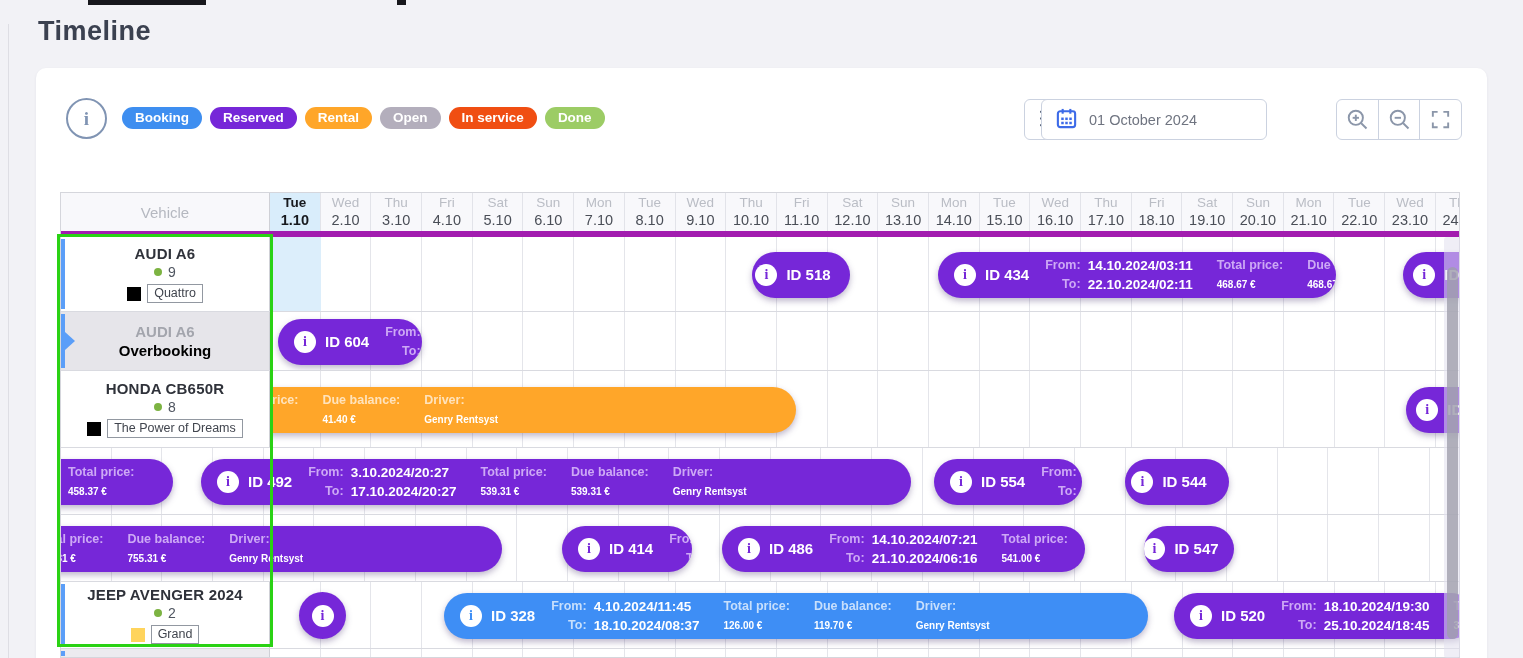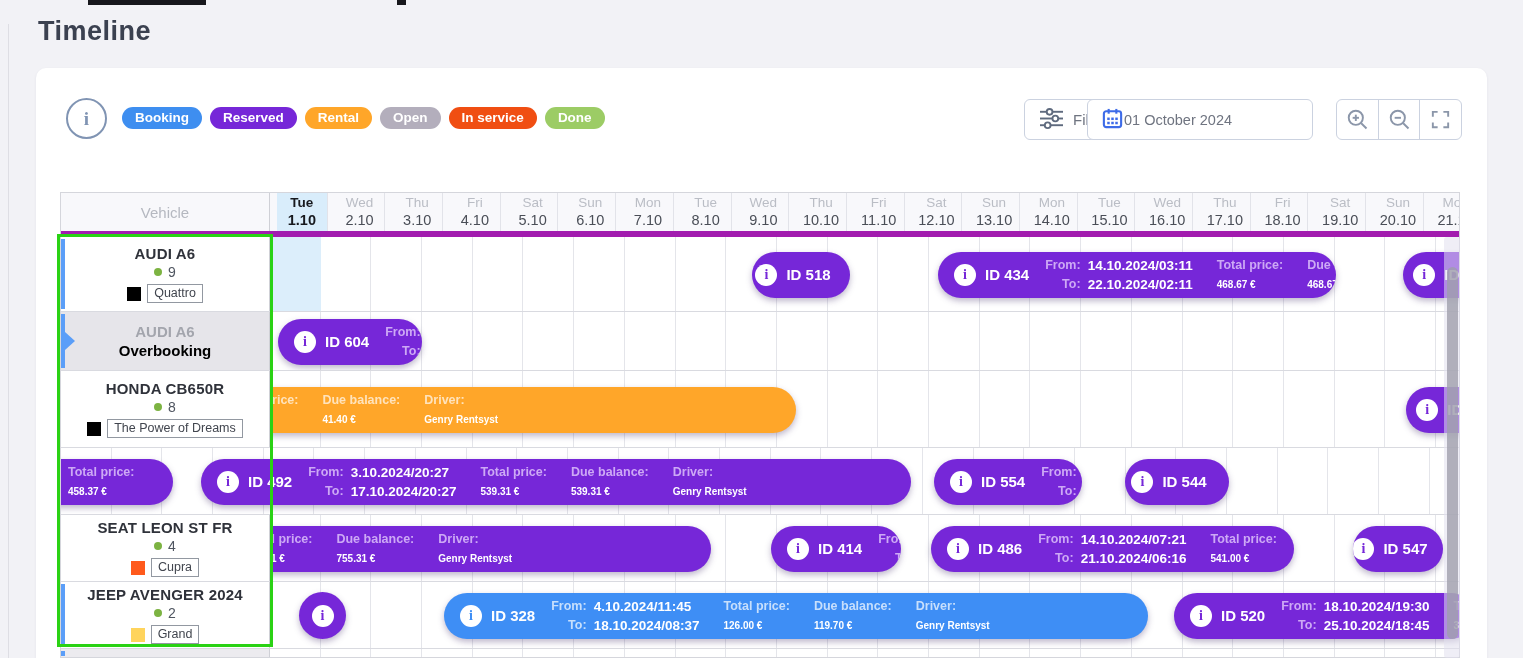--- a/index.html
+++ b/index.html
@@ -19,33 +19,33 @@
   
   .info-circle { position:absolute; left:66px; top:98px; width:41px; height:41px; border-radius:50%;
     border:2px solid #8094B3; display:flex; align-items:center; justify-content:center;
     color:#8094B3; font-weight:bold; font-size:19px; font-family:"Liberation Serif",serif; background:#fff; }
   .legend { position:absolute; left:122px; top:107px; display:flex; gap:8px; }
   .badge { padding:3px 13px 4px; border-radius:13px; color:#fff; font-size:13.5px; font-weight:bold; }
 
   .btn { position:absolute; top:99px; height:41px; background:#fff; border:1px solid #CBD2E0;
     border-radius:6px; display:flex; align-items:center; color:#6F7480; font-size:15px; }
   .btn-filters { left:1024px; width:106px; gap:9px; padding:0 14px; }
-  .btn-date { left:1087px; width:226px; padding:0 13px; font-size:14.5px; }
+  .btn-date { left:1041px; width:226px; gap:11px; padding:0 13px; font-size:14.5px; }
   .btn-zoomgrp { left:1336px; width:126px; padding:0; }
   .zoom-seg { flex:1; height:100%; display:flex; align-items:center; justify-content:center; }
   .zoom-seg + .zoom-seg { border-left:1px solid #CBD2E0; }
 
   
   .grid { position:absolute; left:60px; top:192px; width:1400px; height:466px; background:#fff;
     border:1px solid #D5D6DC; overflow:hidden; }
   .ghead { display:flex; height:44px; background:#F8F8FB; border-bottom:6px solid #a21caf; overflow:hidden; }
   .gv { width:209px; flex:none; display:flex; align-items:center; justify-content:center;
     color:#B5B8C0; font-size:15px; border-right:1px solid #CFD0D6; }
   .day { width:50.7px; flex:none; display:flex; flex-direction:column; align-items:center;
-    justify-content:center; border-right:1px solid #E2E3E9; line-height:1.3;margin-left:7px; }
+    justify-content:center; border-right:1px solid #E2E3E9; line-height:1.3; }
   .day .dw { font-size:13.5px; color:#BABDC5; }
   .day .dd { font-size:14.5px; color:#4A4E57; }
   .day.today { background:#D9EDFB; }
   .day.today .dw, .day.today .dd { color:#17191E; font-weight:bold; }
 
   .row { display:flex; border-bottom:1px solid #D9DAE0; position:relative; background:#fff; }
   .side { width:209px; flex:none; background:#fff; border-right:1px solid #CFD0D6; position:relative;
     display:flex; flex-direction:column; align-items:center; justify-content:center; gap:2px; }
   .side.ob { background:#E6E5EA; }
   .side.dim { background:#ECEBEF; }
@@ -414,31 +414,20 @@
                 <span class="fv"></span>
               </span>
             </div>
             <div class="bar t-reserved centered" style="background: rgb(118, 39, 216); --tint: #CDA9F5; left: 1064px; width: 104px; top: 10.5px;">
               <span class="iico" style="color: rgb(118, 39, 216);">i</span>
               <span class="bid">ID 544</span>
             </div>
           </div>
         </div>
         <div class="row" style="height: 67px;">
-          <div class="side">
-            <span class="vname">SEAT LEON ST FR</span>
-            <span class="vcount">
-              <span class="dot"></span>
-              <span>4</span>
-            </span>
-            <span class="vtag">
-              <span class="sq" style="background: rgb(255, 90, 28);"></span>
-              <span class="tagbox">Cupra</span>
-            </span>
-          </div>
           <div class="tl">
             <div class="bar t-reserved r-right" style="background: rgb(118, 39, 216); --tint: #CDA9F5; left: -42px; width: 483px; top: 10.5px; padding-left: 18px;">
               <span class="kv">
                 <span class="k">Total price:</span>
                 <span class="v">755.31 €</span>
               </span>
               <span class="kv">
                 <span class="k">Due balance:</span>
                 <span class="v">755.31 €</span>
               </span>

